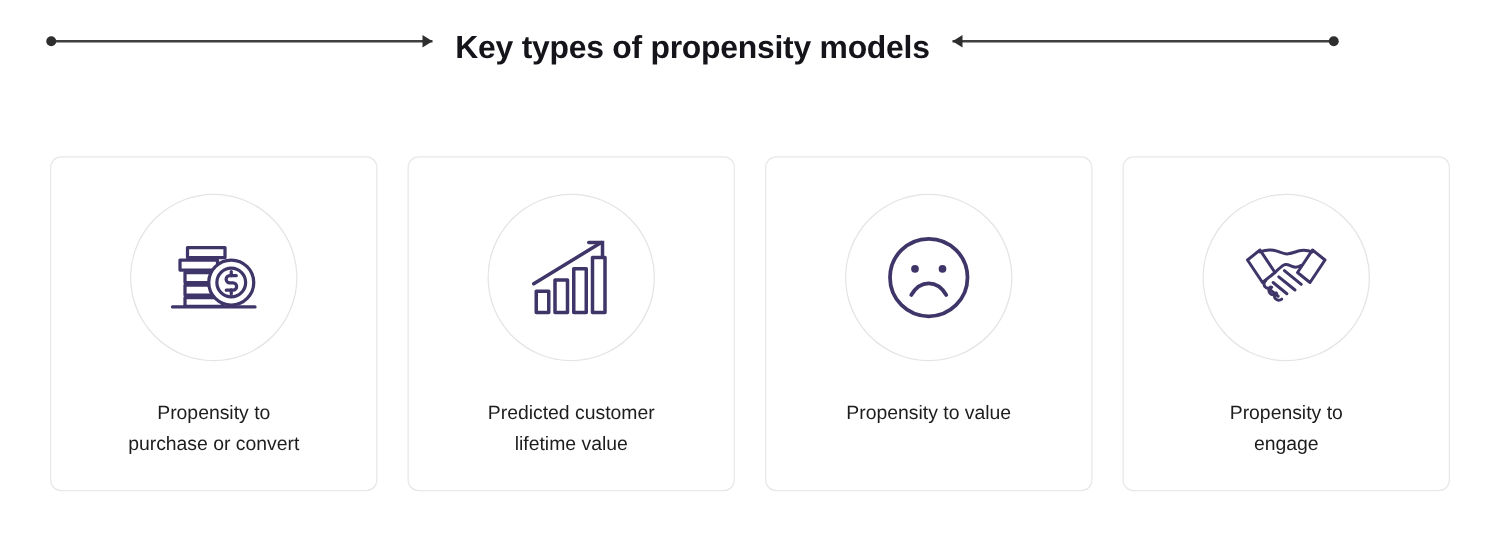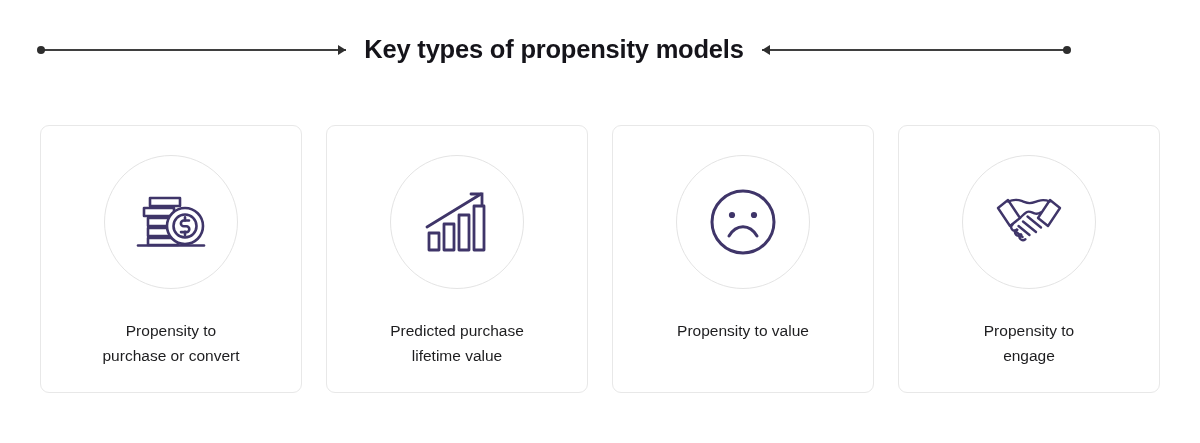--- a/index.html
+++ b/index.html
@@ -22,21 +22,21 @@
   }
 
   
   .header {
     position: absolute;
     left: 0;
     top: 26px;
     width: 1108px;
     height: 48px;
     display: flex;
-    align-items: center;
+    align-items: flex-start;
     justify-content: center;
     padding: 0 38px;
     box-sizing: border-box;
   }
 
   .rule {
     flex: 1 1 auto;
     height: 14px;
     position: relative;
     min-width: 40px;
@@ -185,21 +185,21 @@
           <svg width="66" height="66" viewBox="0 0 66 66" fill="none" stroke="#3f3569" stroke-width="2.8" stroke-linecap="round" stroke-linejoin="round">
             <rect x="5" y="44" width="10" height="17"></rect>
             <rect x="20" y="35" width="10" height="26"></rect>
             <rect x="35" y="26" width="10" height="35"></rect>
             <rect x="50" y="17" width="10" height="44"></rect>
             <path d="M3 38 L57 5"></path>
             <path d="M47 5h11v11" stroke-linejoin="miter"></path>
           </svg>
         </span>
       </div>
-      <div class="card-label">Predicted purchase
+      <div class="card-label">Predicted customer
 lifetime value</div>
     </div>
 
     <div class="card">
       <div class="icon-circle">
         <span>
           <svg width="70" height="70" viewBox="0 0 70 70" fill="none" stroke="#3f3569" stroke-width="3" stroke-linecap="round" stroke-linejoin="round">
             <circle cx="35" cy="35" r="31"></circle>
             <circle cx="24" cy="28" r="3.1" fill="#3f3569" stroke="none"></circle>
             <circle cx="46" cy="28" r="3.1" fill="#3f3569" stroke="none"></circle>

